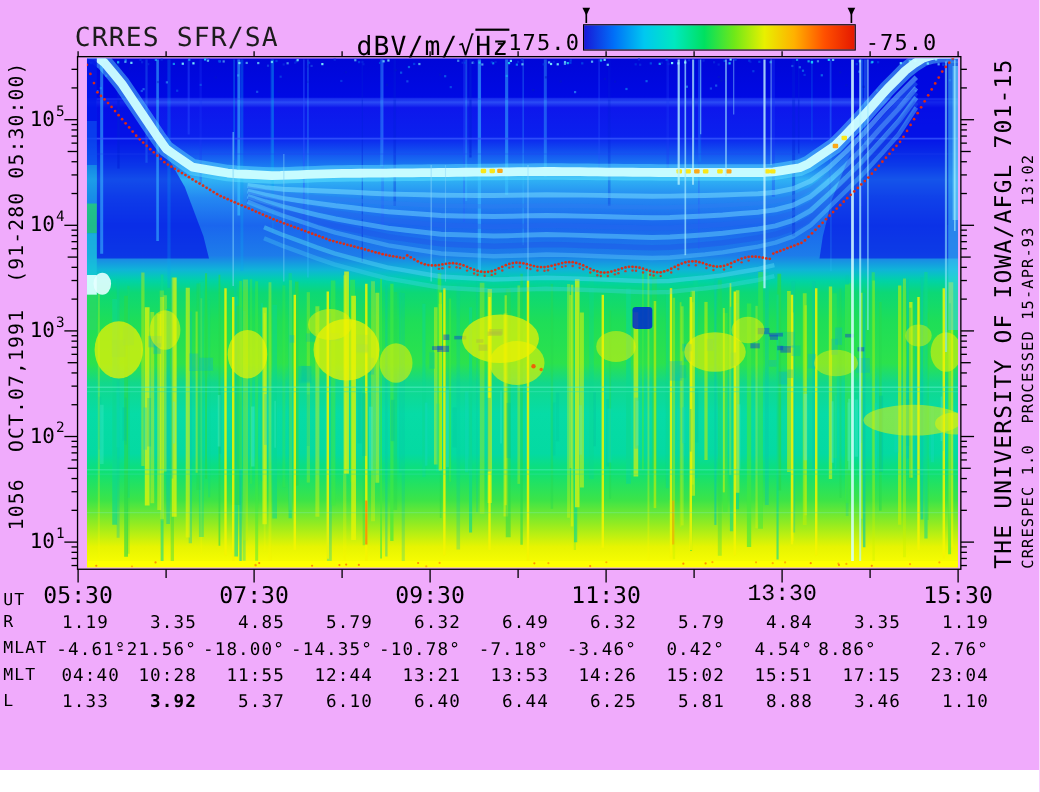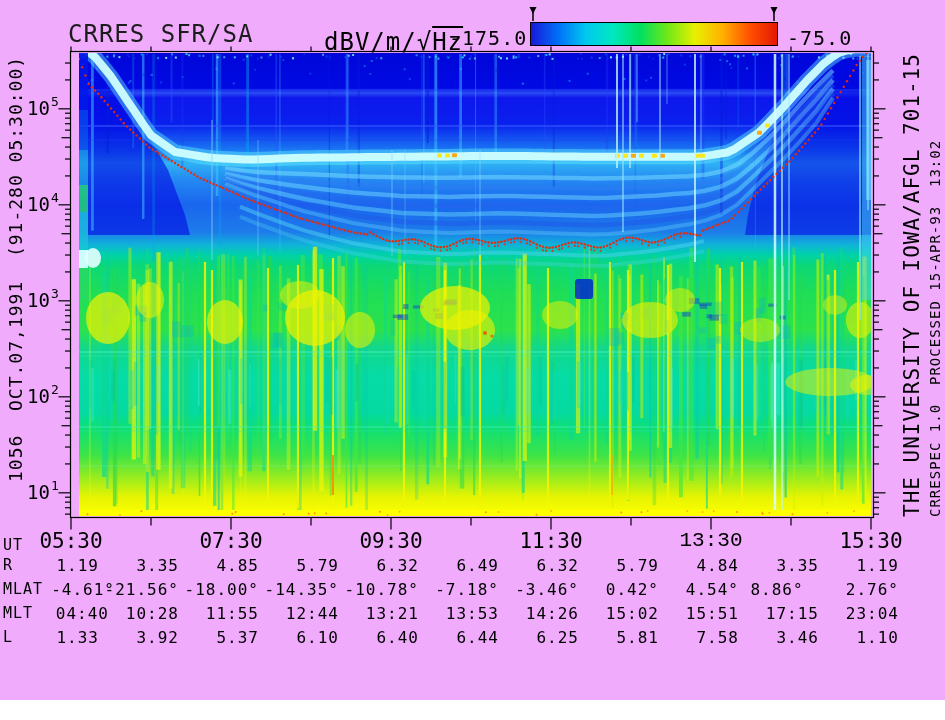--- a/index.html
+++ b/index.html
@@ -1145,40 +1145,40 @@
       <div class="erow-lbl" style="top: 580px;">MLAT</div>
       <div class="eval" style="top: 580px; left: 15px; padding-left: 16px;">-4.61°</div>
       <div class="eval" style="top: 580px; left: 95px;">-21.56°</div>
       <div class="eval" style="top: 580px; left: 175px;">-18.00°</div>
       <div class="eval" style="top: 580px; left: 255px;">-14.35°</div>
       <div class="eval" style="top: 580px; left: 335px;">-10.78°</div>
       <div class="eval" style="top: 580px; left: 415px;">-7.18°</div>
       <div class="eval" style="top: 580px; left: 495px;">-3.46°</div>
       <div class="eval" style="top: 580px; left: 575px;">0.42°</div>
       <div class="eval" style="top: 580px; left: 655px;">4.54°</div>
-      <div class="eval" style="top: 580px; left: 735px; text-align: center;">8.86°</div>
+      <div class="eval" style="top: 580px; left: 713px;">8.86°</div>
       <div class="eval" style="top: 580px; left: 815px;">2.76°</div>
       <div class="erow-lbl" style="top: 604px;">MLT</div>
       <div class="eval" style="top: 604px; left: 25px;">04:40</div>
       <div class="eval" style="top: 604px; left: 95px;">10:28</div>
       <div class="eval" style="top: 604px; left: 175px;">11:55</div>
       <div class="eval" style="top: 604px; left: 255px;">12:44</div>
       <div class="eval" style="top: 604px; left: 335px;">13:21</div>
       <div class="eval" style="top: 604px; left: 415px;">13:53</div>
       <div class="eval" style="top: 604px; left: 495px;">14:26</div>
       <div class="eval" style="top: 604px; left: 575px;">15:02</div>
       <div class="eval" style="top: 604px; left: 655px;">15:51</div>
       <div class="eval" style="top: 604px; left: 735px;">17:15</div>
       <div class="eval" style="top: 604px; left: 815px;">23:04</div>
       <div class="erow-lbl" style="top: 628px;">L</div>
       <div class="eval" style="top: 628px; left: 15px;">1.33</div>
-      <div class="eval" style="top: 628px; left: 95px;">3.92</div>
+      <div class="eval" style="top: 628px; left: 95px; font-weight: bold;">3.92</div>
       <div class="eval" style="top: 628px; left: 175px;">5.37</div>
       <div class="eval" style="top: 628px; left: 255px;">6.10</div>
       <div class="eval" style="top: 628px; left: 335px;">6.40</div>
       <div class="eval" style="top: 628px; left: 415px;">6.44</div>
       <div class="eval" style="top: 628px; left: 495px;">6.25</div>
       <div class="eval" style="top: 628px; left: 575px;">5.81</div>
-      <div class="eval" style="top: 628px; left: 655px;">7.58</div>
+      <div class="eval" style="top: 628px; left: 655px;">8.88</div>
       <div class="eval" style="top: 628px; left: 735px;">3.46</div>
       <div class="eval" style="top: 628px; left: 815px;">1.10</div>
     </div>
 </div>
 
 </body></html>

